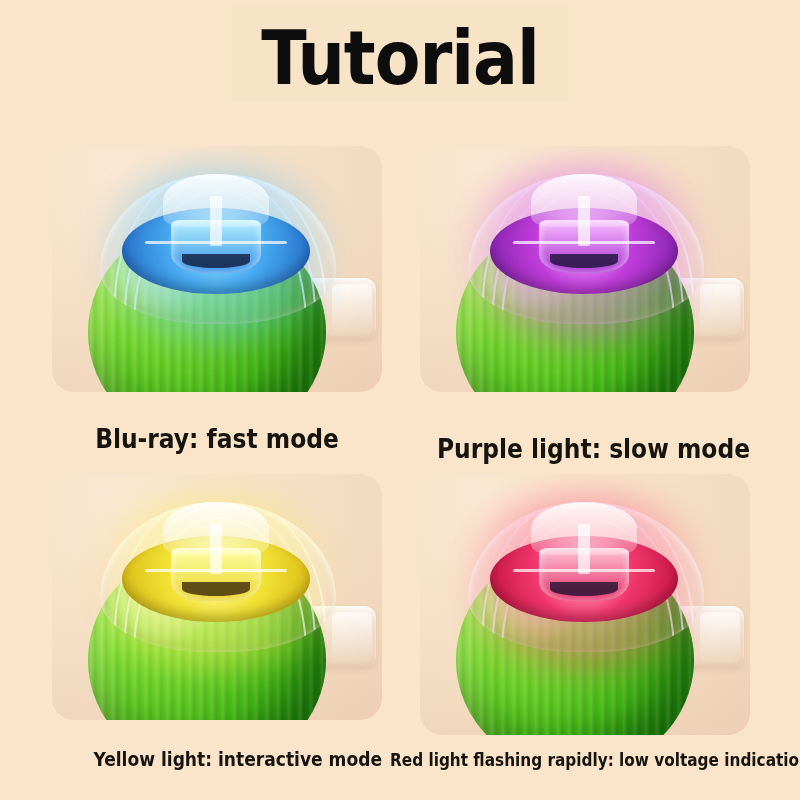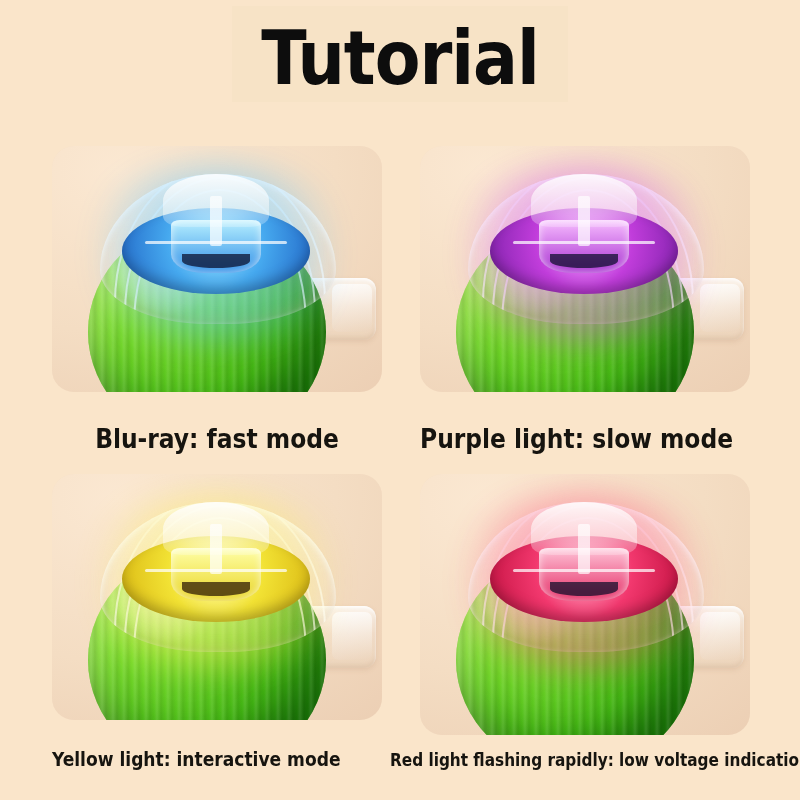--- a/index.html
+++ b/index.html
@@ -271,22 +271,22 @@
   .caption {
     position: absolute;
     font-family: "DejaVu Sans", sans-serif;
     font-stretch: condensed;
     font-weight: bold;
     color: #16140f;
     white-space: nowrap;
     margin-top: 12px;
   }
   .caption.c1 { left: 52px;  top: 412px; width: 330px; text-align: center; font-size: 26px; }
-  .caption.c2 { left: 420px; top: 412px; width: 330px; text-align: left; font-size: 26px; }
-  .caption.c3 { left: 52px;  top: 736px; width: 330px; text-align: left; font-size: 19px; }
+  .caption.c2 { left: 420px; top: 422px; width: 330px; text-align: right; font-size: 26px; }
+  .caption.c3 { left: 52px;  top: 736px; width: 330px; text-align: right; font-size: 19px; }
   .caption.c4 { left: 390px; top: 738px; width: 396px; text-align: center; font-size: 17px; }
 </style>
 </head>
 <body>
 
 <div id="page">
 
   <div id="title-band">
     <div id="title-plate"></div>
     <div id="page-title">Tutorial</div>

